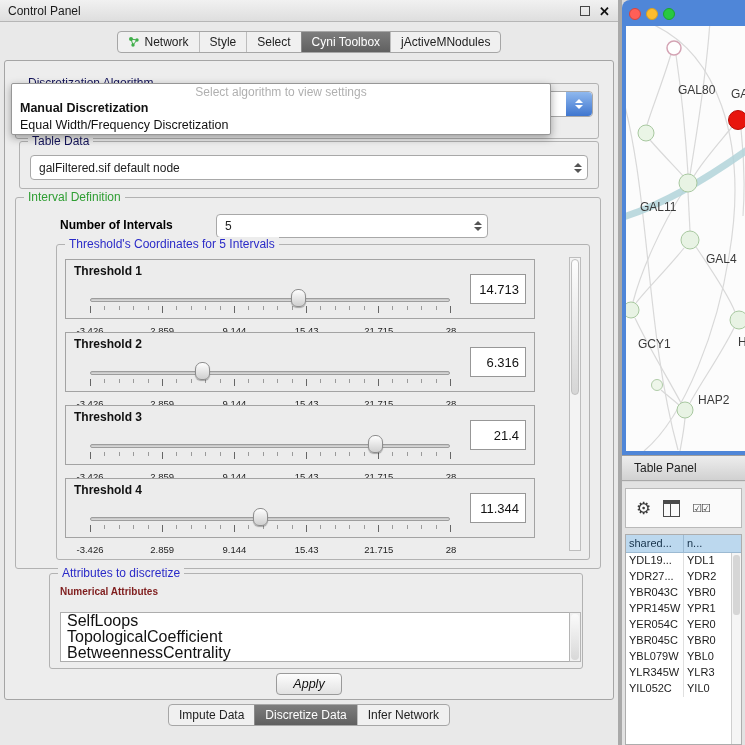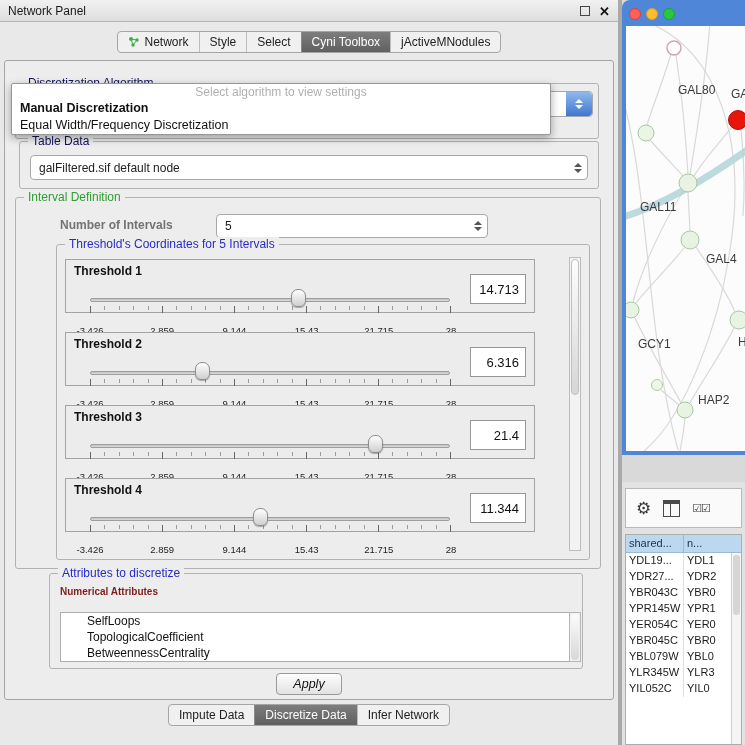--- a/index.html
+++ b/index.html
@@ -41,21 +41,21 @@
   .blue-cap .arr-up{border-bottom-color:#fff;} .blue-cap .arr-dn{border-top-color:#fff;}
 
   #algo-combo{left:28px;top:30px;width:560px;height:26px;z-index:10;}
   .popup{position:absolute;left:6px;top:22px;width:540px;height:52px;background:#fff;border:1px solid #979797;
          border-radius:2px;box-shadow:0 3px 9px rgba(0,0,0,.35);z-index:50;box-sizing:border-box;overflow:hidden;}
   .popup .hint{text-align:center;color:#b0b0b0;font-size:12px;height:15px;padding-top:1px;}
   .popup .pitem{font-size:12.5px;color:#111;padding:1px 8px;height:15px;white-space:nowrap;}
   .popup .pitem.bold{font-weight:700;}
 
   
-  .thpanel{position:absolute;left:8px;width:470px;height:54px;border:1px solid #a3a3a3;background:#ececec;box-sizing:border-box;}
+  .thpanel{position:absolute;left:8px;width:470px;height:60px;border:1px solid #a3a3a3;background:#ececec;box-sizing:border-box;}
   .thlabel{position:absolute;left:8px;top:4px;font-size:12px;font-weight:700;color:#111;}
   .track{position:absolute;left:24px;top:38px;width:360px;height:4px;background:linear-gradient(#c2c2c2,#dcdcdc);
          border:1px solid #9d9d9d;border-radius:3px;box-sizing:border-box;}
   .thumb{position:absolute;top:29px;width:13px;height:16px;background:linear-gradient(#fefefe,#cfcfcf);
          border:1px solid #8d8d8d;border-radius:7px 7px 6px 6px;box-shadow:0 1px 1px rgba(0,0,0,.3);z-index:3;}
   .ticks{position:absolute;left:24px;top:46px;width:361px;height:7px;}
   .ticks::before{content:"";position:absolute;left:0;top:0;width:100%;height:4px;
       background:repeating-linear-gradient(to right,#9a9a9a 0 1px,transparent 1px 14.4px);}
   .ticks::after{content:"";position:absolute;left:0;top:0;width:100%;height:7px;
       background:repeating-linear-gradient(to right,#666 0 1px,transparent 1px 72px);}
@@ -63,21 +63,21 @@
   .scale span{position:absolute;transform:translateX(-50%);top:12px;white-space:nowrap;}
   .scale span:nth-child(1){left:0%;} .scale span:nth-child(2){left:20%;}
   .scale span:nth-child(3){left:40%;} .scale span:nth-child(4){left:60%;}
   .scale span:nth-child(5){left:80%;} .scale span:nth-child(6){left:100%;}
   .valbox{position:absolute;right:8px;top:14px;width:56px;height:30px;background:#fff;border:1px solid #979797;
           box-sizing:border-box;display:flex;align-items:center;justify-content:flex-end;padding-right:6px;font-size:13px;color:#111;}
   .vscroll{position:absolute;right:8px;top:12px;bottom:8px;width:12px;background:#f3f3f3;border:1px solid #bdbdbd;box-sizing:border-box;}
   .vscroll .sb-thumb{position:absolute;left:1px;right:1px;top:1px;height:46%;background:linear-gradient(#fdfdfd,#d6d6d6);border:1px solid #c0c0c0;border-radius:4px;}
 
   .attrlist{position:absolute;left:10px;top:38px;width:520px;height:50px;background:#fff;border:1px solid #adadad;
-            box-sizing:border-box;overflow:hidden;font-size:12px;color:#111;padding-left:20px;}
+            box-sizing:border-box;overflow:hidden;font-size:16px;color:#111;}
   .attritem{height:16px;line-height:16px;padding:0 6px;white-space:nowrap;}
   .attr-sb{position:absolute;left:519px;top:38px;width:12px;height:50px;background:#f1f1f1;border:1px solid #b5b5b5;box-sizing:border-box;}
   .attr-sb .sb-thumb{position:absolute;left:1px;right:1px;top:1px;bottom:1px;background:linear-gradient(#fbfbfb,#d8d8d8);border-radius:4px;}
 
   .applybtn{position:absolute;left:50%;top:612px;transform:translateX(-50%);width:66px;height:22px;box-sizing:border-box;
             background:linear-gradient(#fdfdfd,#e2e2e2);border:1px solid #9a9a9a;border-radius:4px;
             display:flex;align-items:center;justify-content:center;font-size:12.5px;color:#111;font-style:italic;}
 
   
   #right-panel{position:absolute;left:622px;top:0;width:123px;height:745px;background:#d9d9d9;}
@@ -115,21 +115,21 @@
   svg text{font-family:"Liberation Sans",sans-serif;}
 </style>
 </head>
 <body>
 
 <div id="root">
 
   <div id="left-panel">
 
     <div class="titlebar">
-      <span>Network Panel</span>
+      <span>Control Panel</span>
       <span class="win-icons">
         <span class="minbox"></span>
         <span class="closex">✕</span>
       </span>
     </div>
 
     <div id="top-tabs">
       <div class="seg">
         <span class="tab">
           <svg width="12" height="12">
@@ -180,21 +180,21 @@
           <span class="stepper">
             <span class="arr-up"></span>
             <span class="arr-dn"></span>
           </span>
         </div>
       </div>
 
       <div class="group" style="left:10px;top:136px;width:586px;height:372px;">
         <span class="gtitle t-green">Interval Definition</span>
 
-        <span style="position:absolute;left:44px;top:20px;font-size:12px;font-weight:700;color:#737373;">Number of Intervals</span>
+        <span style="position:absolute;left:44px;top:20px;font-size:12px;font-weight:700;color:#000000;">Number of Intervals</span>
         <div class="combo" style="left:200px;top:16px;width:272px;height:24px;">
           <span>5</span>
           <span class="stepper">
             <span class="arr-up"></span>
             <span class="arr-dn"></span>
           </span>
         </div>
 
         <div class="group" style="left:40px;top:46px;width:534px;height:316px;padding-left:24px;">
           <span class="gtitle t-blue">Threshold's Coordinates for 5 Intervals</span>
@@ -345,20 +345,23 @@
           <text x="14" y="185" font-size="12" fill="#3a3a3a">GAL11</text>
           <text x="80" y="237" font-size="12" fill="#3a3a3a">GAL4</text>
           <text x="12" y="322" font-size="12" fill="#3a3a3a">GCY1</text>
           <text x="72" y="378" font-size="12" fill="#3a3a3a">HAP2</text>
           <text x="105" y="72" font-size="12" fill="#3a3a3a">GA</text>
           <text x="112" y="320" font-size="12" fill="#3a3a3a">H</text>
         </svg>
       </div>
     </div>
 
+    <div class="tp-header">
+      <span>Table Panel</span>
+    </div>
 
     <div class="tp-body">
       <div class="toolbar">
         <span class="gear">⚙</span>
         <span class="colicon"></span>
         <span class="checks">☑☑</span>
       </div>
 
       <div class="tbl">
         <div class="thead">

